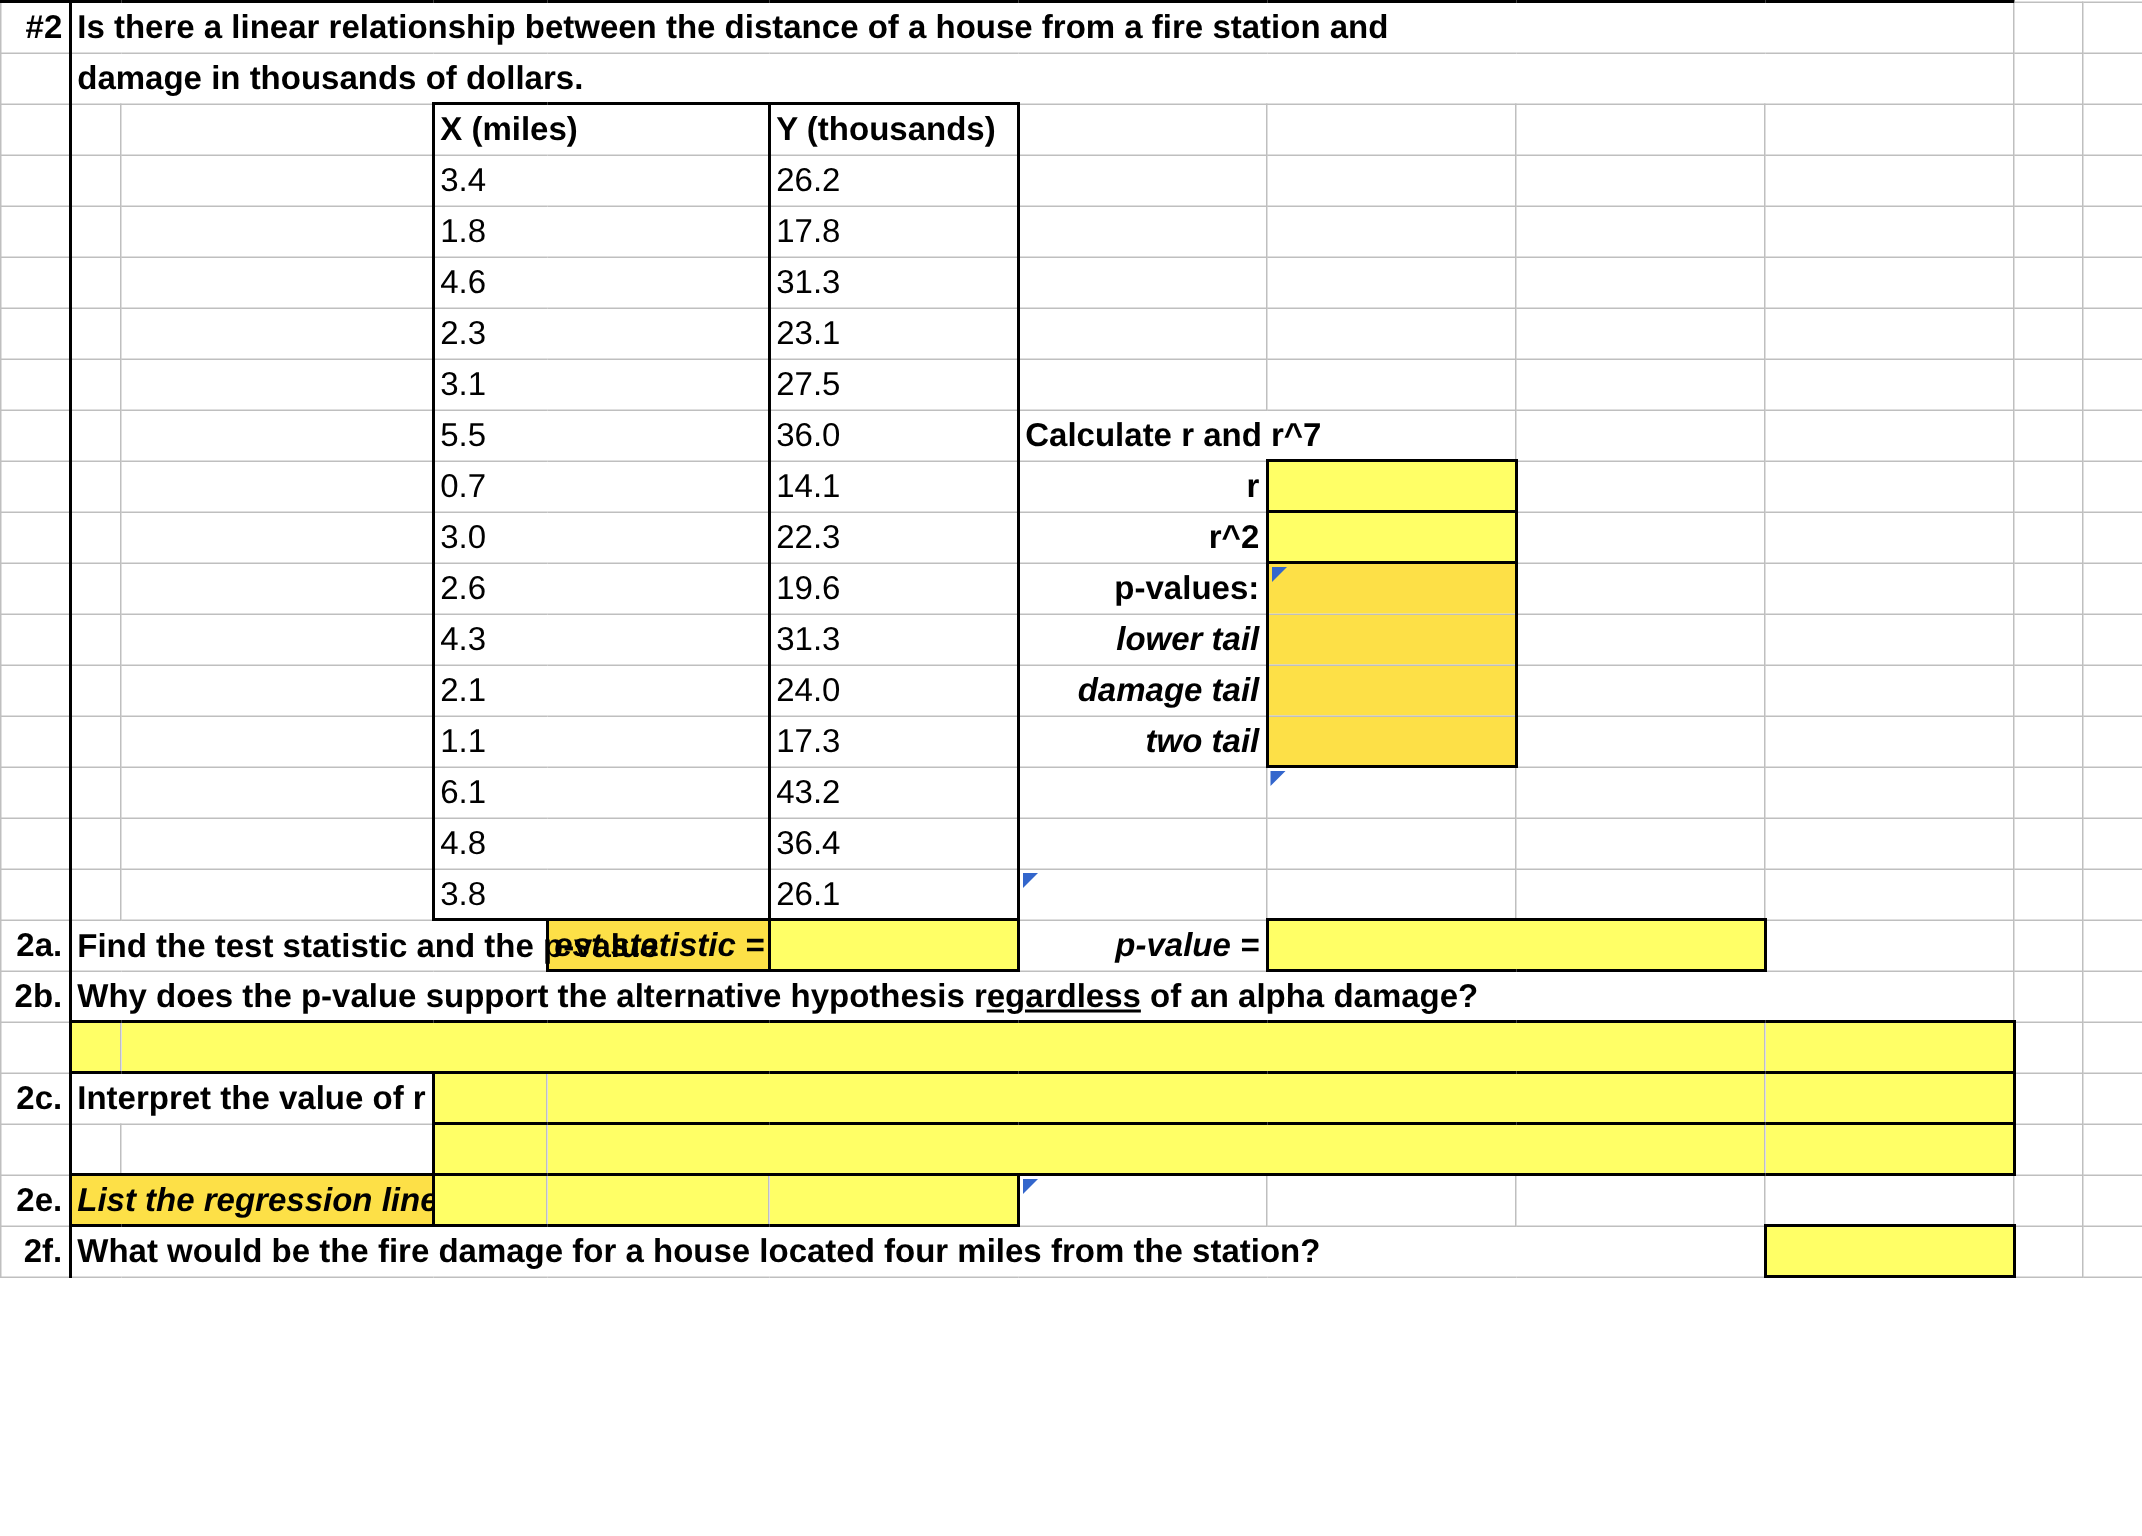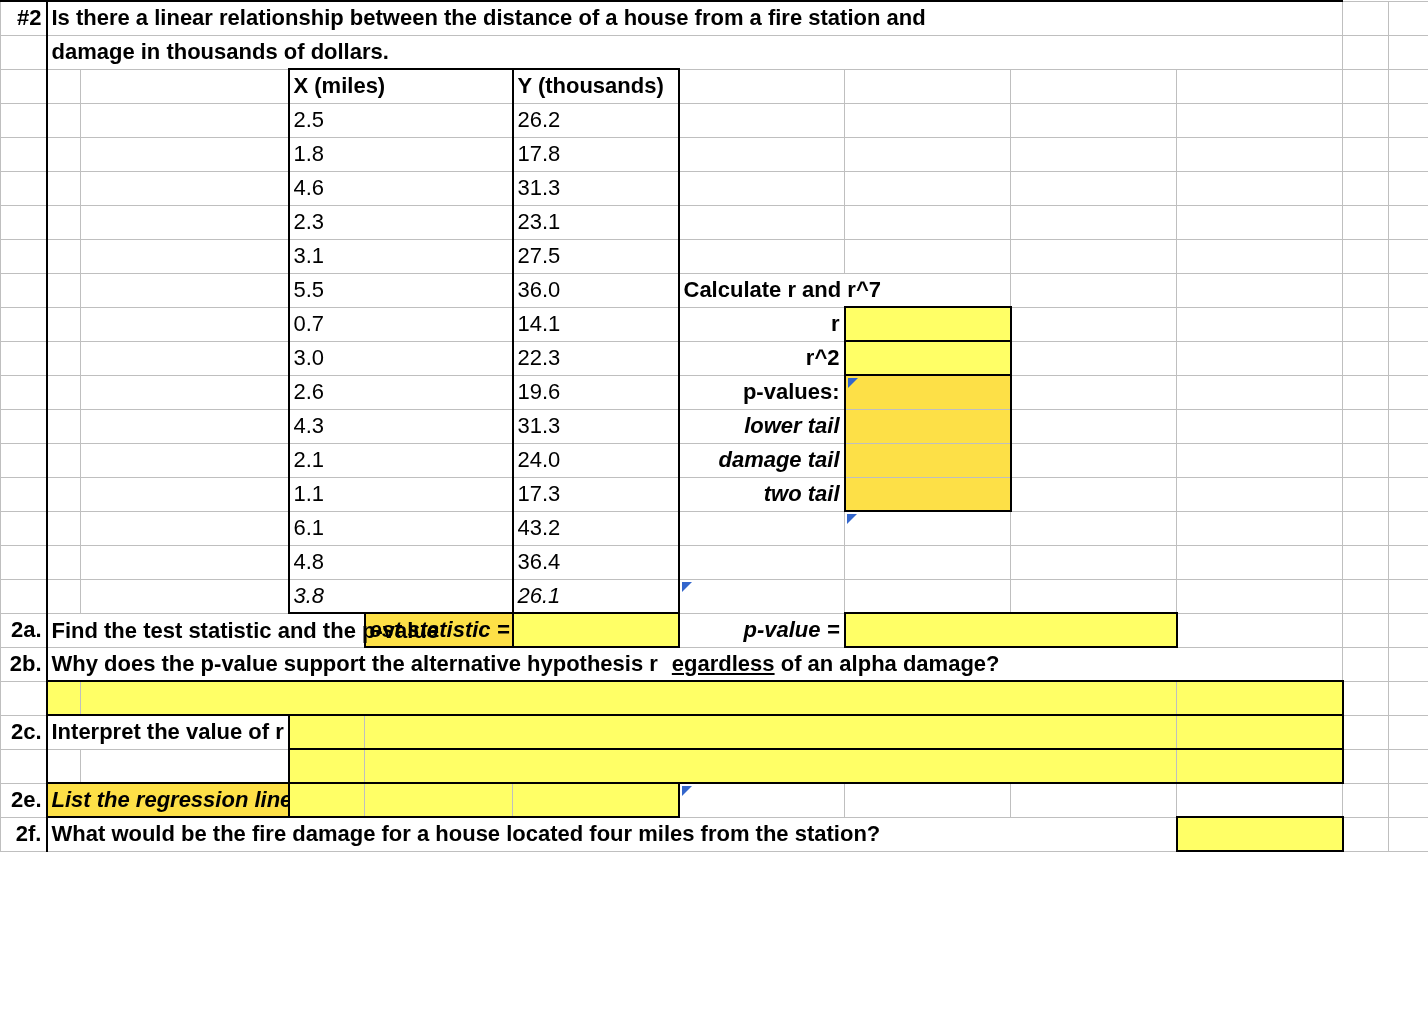--- a/index.html
+++ b/index.html
@@ -18,39 +18,39 @@
   }
   table.grid td {
     border: 1px solid #bfbfbf;
     height: 34px;
     padding: 2px 4px;
     vertical-align: middle;
     overflow: hidden;
     white-space: nowrap;
   }
   td.bt { border-top: 2px solid #000 !important; }
-  td.bb { border-bottom: 2px solid #000 !important; font-style: italic; }
+  td.bb { border-bottom: 2px solid #000 !important; }
   td.bl { border-left: 2px solid #000 !important; }
   td.br { border-right: 2px solid #000 !important; }
   td.c  { }
   td.r  { text-align: right; }
   td.b  { font-weight: bold; }
   td.it { font-style: italic; }
   td.yl { background: #ffff66; }
   td.gr { background: #fde047; }
   td.label { text-align: right; padding-right: 2px; }
   .tri {
     position: absolute;
     top: 2px; left: 2px;
     width: 0; height: 0;
     border-left: 10px solid #3366cc;
     border-bottom: 10px solid transparent;
   }
   td.rel { position: relative; }
-  .ul { text-decoration: underline; margin-left: 14px; }
+  .ul { text-decoration: underline; }
 </style>
 </head>
 <body>
 
 <table class="grid">
 <colgroup>
   <col style="width:46px">
   <col style="width:34px">
   <col style="width:208px">
   <col style="width:76px">
@@ -91,21 +91,21 @@
         <td></td>
         <td></td>
         <td></td>
         <td></td>
 </tr>
 
 <tr>
         <td></td>
         <td class="bl"></td>
         <td></td>
-  <td class="c bl" colspan="2">2.5</td>
+  <td class="c bl" colspan="2">3.4</td>
   <td class="c bl br">26.2</td>
   <td></td>
         <td></td>
         <td></td>
         <td></td>
         <td></td>
         <td></td>
       </tr>
 <tr>
         <td></td>

